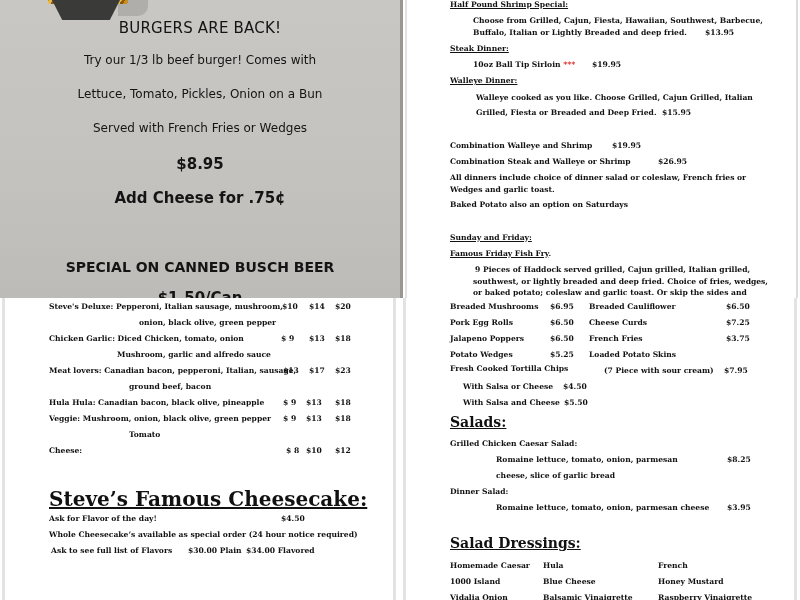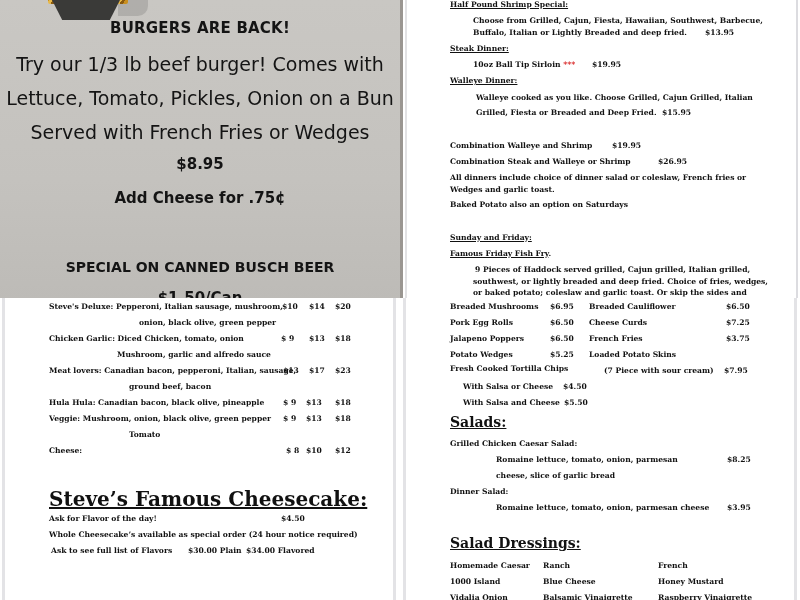--- a/index.html
+++ b/index.html
@@ -17,22 +17,22 @@
   .rail-r { position: absolute; right: 0; top: 0; bottom: 0; width: 6px; background: linear-gradient(90deg,#fff 0,#fff 2px,#dcdce0 2px,#dcdce0 4px,#fff 4px); }
   .rail-thin { position: absolute; top: 0; bottom: 0; width: 3px; background: #e3e3e6; }
 
   
   .burger-basket { position: absolute; left: 48px; top: -10px; width: 80px; height: 30px; }
   .basket-fries { position: absolute; left: 0; top: 0; width: 80px; height: 14px; background: repeating-linear-gradient(120deg,#c98f1e 0 6px,#e8b94a 6px 9px,#8a5a10 9px 12px); border-radius: 2px; }
   .basket-body { position: absolute; left: 4px; top: 10px; width: 68px; height: 20px; background: #3a3a38; clip-path: polygon(0 0,100% 0,85% 100%,15% 100%); }
   .basket-shadow { position: absolute; left: 70px; top: 4px; width: 30px; height: 22px; background: rgba(0,0,0,0.12); border-radius: 0 0 10px 0; }
 
   .sign { position: absolute; left: 0; top: 0; width: 400px; text-align: center; font-family: "DejaVu Sans", sans-serif; color: #141414; }
-  .sign-title { position: absolute; left: 0; width: 400px; top: 19px; font-size: 15px; font-weight: bold; letter-spacing: 0.2px; }
-  .sign-line { position: absolute; left: 0; width: 400px; font-size: 19px; }
+  .sign-title { position: absolute; left: 0; width: 400px; top: 19px; font-size: 15px; font-weight: normal; letter-spacing: 0.2px; }
+  .sign-line { position: absolute; left: 0; width: 400px; font-size: 12px; }
   .sign-price { position: absolute; left: 0; width: 400px; font-size: 15px; font-weight: bold; }
   .sign-beer { position: absolute; left: 0; width: 400px; top: 259px; font-size: 14px; font-weight: bold; }
   .sign-beer-price { position: absolute; left: 0; width: 400px; top: 289px; font-size: 15px; font-weight: bold; }
 
   
   .m { position: absolute; font-family: "DejaVu Serif", serif; font-size: 7.6px; font-weight: bold; white-space: nowrap; color: #111; }
   .u { text-decoration: underline; }
   .red { color: #d61c1c; }
   .h-big { position: absolute; font-family: "DejaVu Serif", serif; font-weight: bold; font-size: 14px; text-decoration: underline; white-space: nowrap; color: #111; }
 </style>
@@ -177,21 +177,21 @@
   <div class="m" style="left:50px;top:141px">Grilled Chicken Caesar Salad:</div>
   <div class="m" style="left:96px;top:157px">Romaine lettuce, tomato, onion, parmesan</div>
   <div class="m" style="left:327px;top:157px">$8.25</div>
   <div class="m" style="left:96px;top:173px">cheese, slice of garlic bread</div>
   <div class="m" style="left:50px;top:189px">Dinner Salad:</div>
   <div class="m" style="left:96px;top:205px">Romaine lettuce, tomato, onion, parmesan cheese</div>
   <div class="m" style="left:327px;top:205px">$3.95</div>
 
   <div class="h-big" style="left:50px;top:237px">Salad Dressings:</div>
   <div class="m" style="left:50px;top:263px">Homemade Caesar</div>
-  <div class="m" style="left:143px;top:263px">Ranch</div>
+  <div class="m" style="left:143px;top:263px">Hula</div>
   <div class="m" style="left:258px;top:263px">French</div>
   <div class="m" style="left:50px;top:279px">1000 Island</div>
   <div class="m" style="left:143px;top:279px">Blue Cheese</div>
   <div class="m" style="left:258px;top:279px">Honey Mustard</div>
   <div class="m" style="left:50px;top:295px">Vidalia Onion</div>
   <div class="m" style="left:143px;top:295px">Balsamic Vinaigrette</div>
   <div class="m" style="left:258px;top:295px">Raspberry Vinaigrette</div>
 </section>
 
 </body></html>

